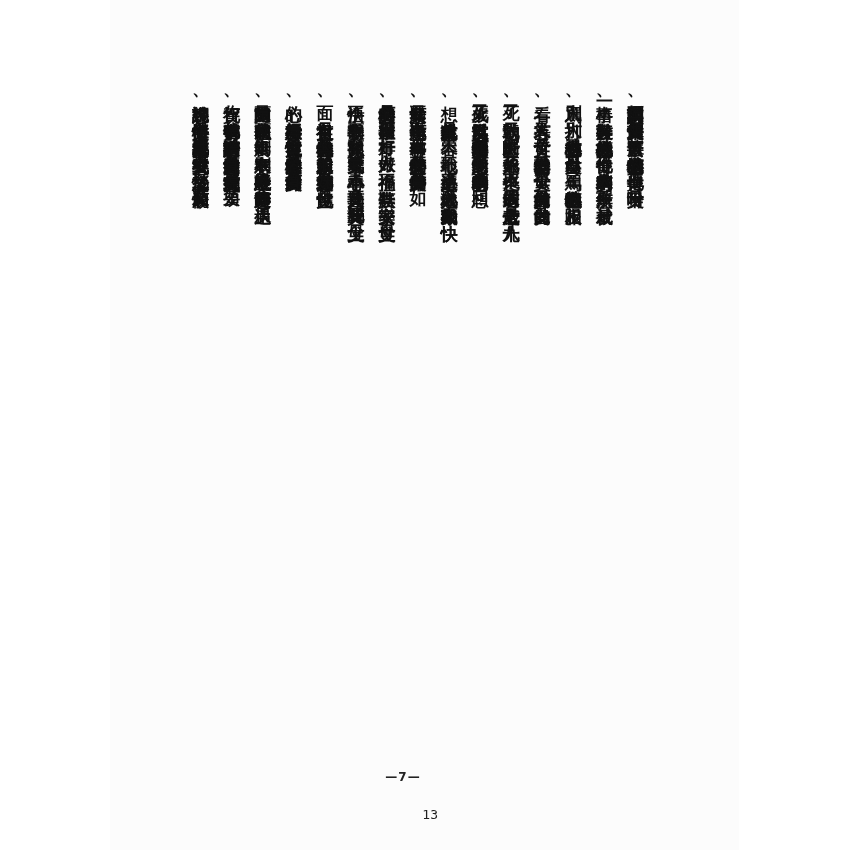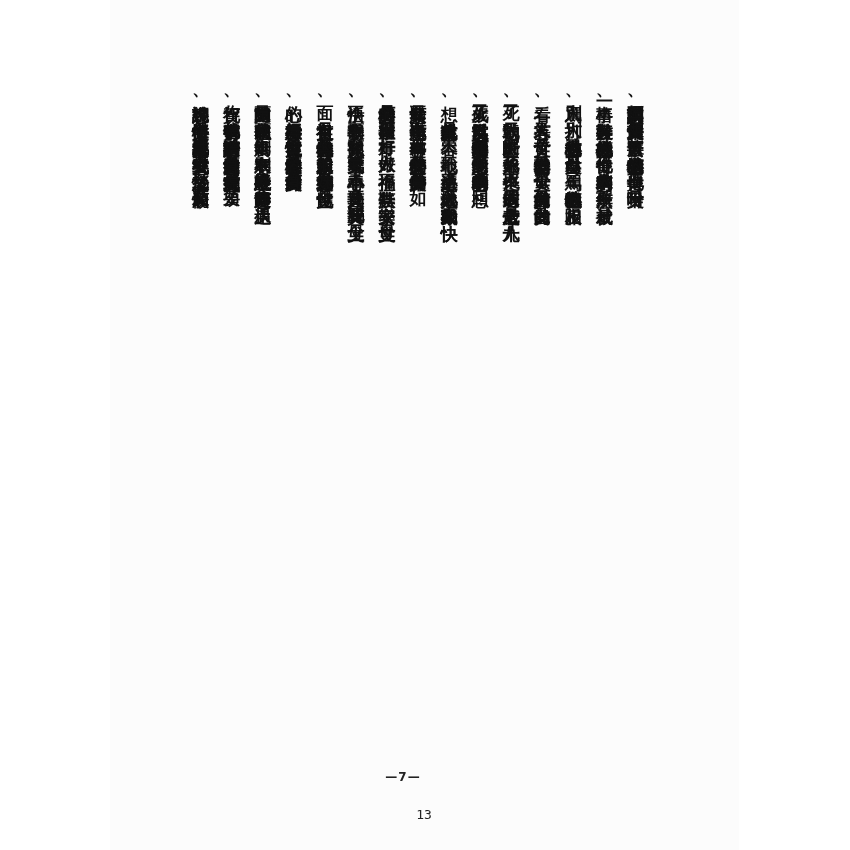--- a/index.html
+++ b/index.html
@@ -55,21 +55,21 @@
       font-weight: bold;
       line-height: 14px;
       color: #222222;
       letter-spacing: 1px;
     }
     .page-number-outer {
       position: absolute;
       left: 410px;
       top: 807px;
       width: 28px;
-      text-align: center;
+      text-align: right;
       font-family: "DejaVu Sans Mono", monospace;
       font-size: 13px;
       line-height: 16px;
       color: #222222;
     }
   </style>
 </head>
 <body>
 
 <div class="canvas">

